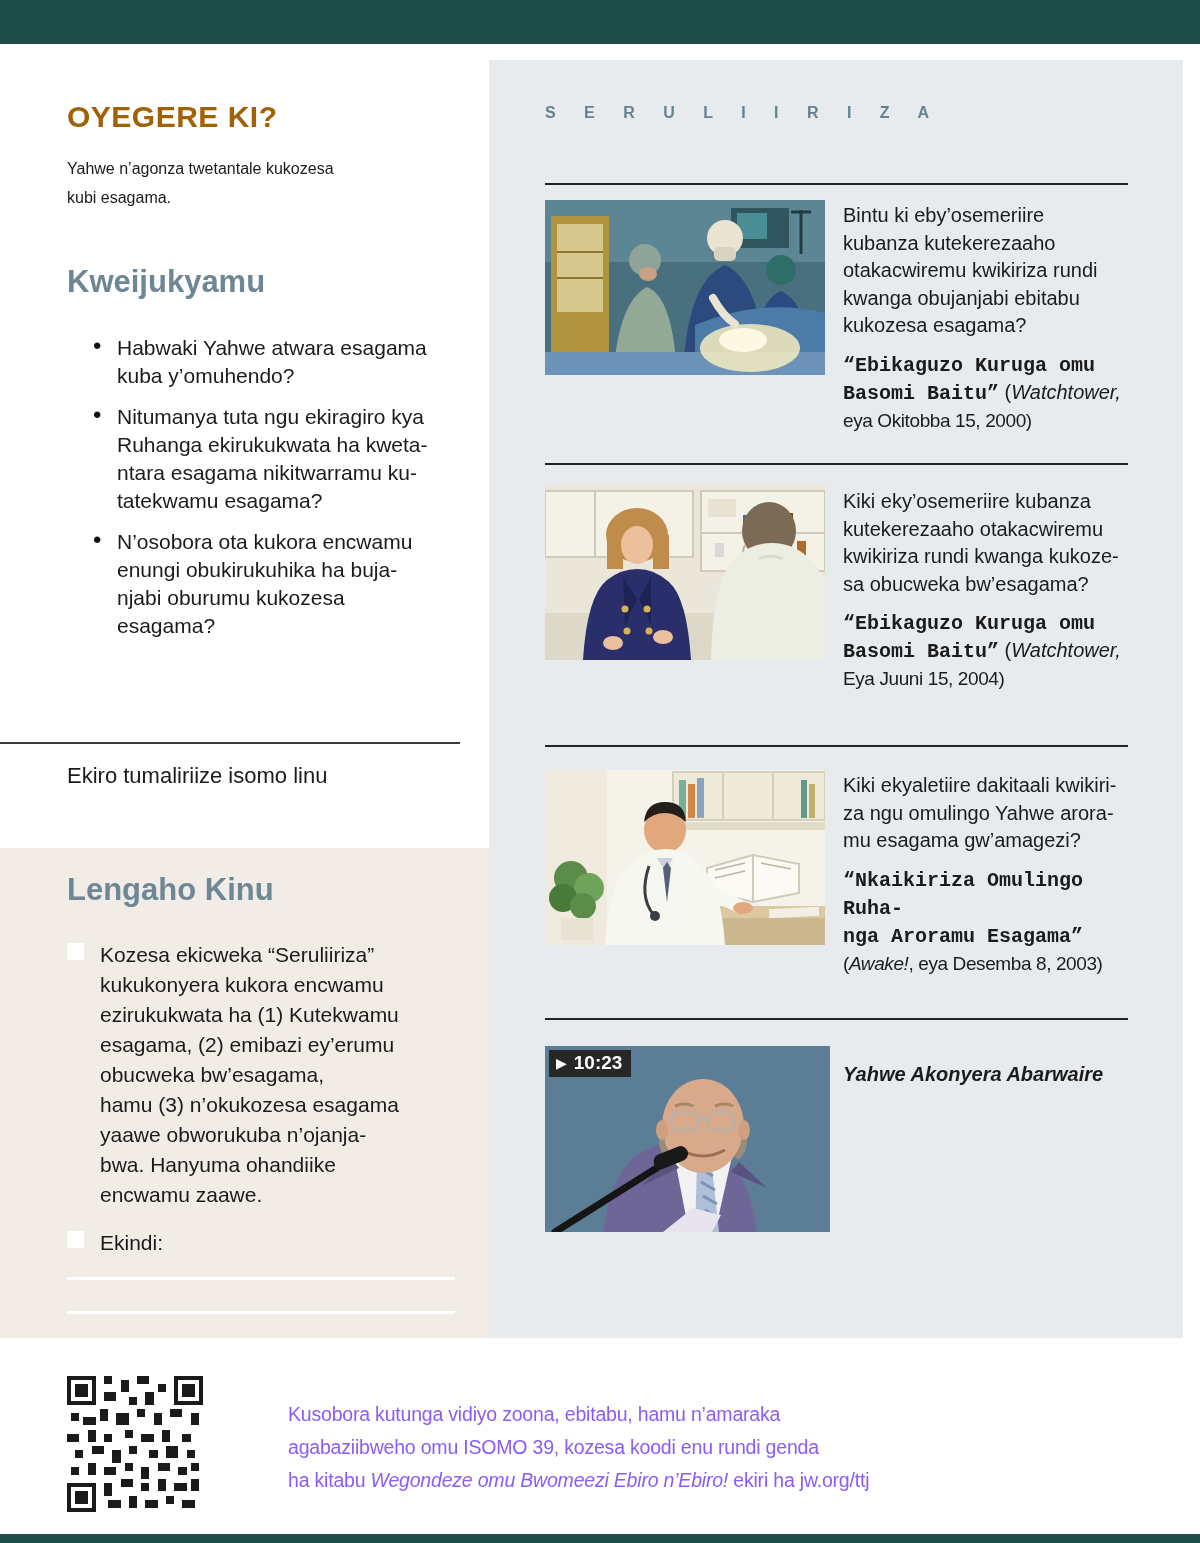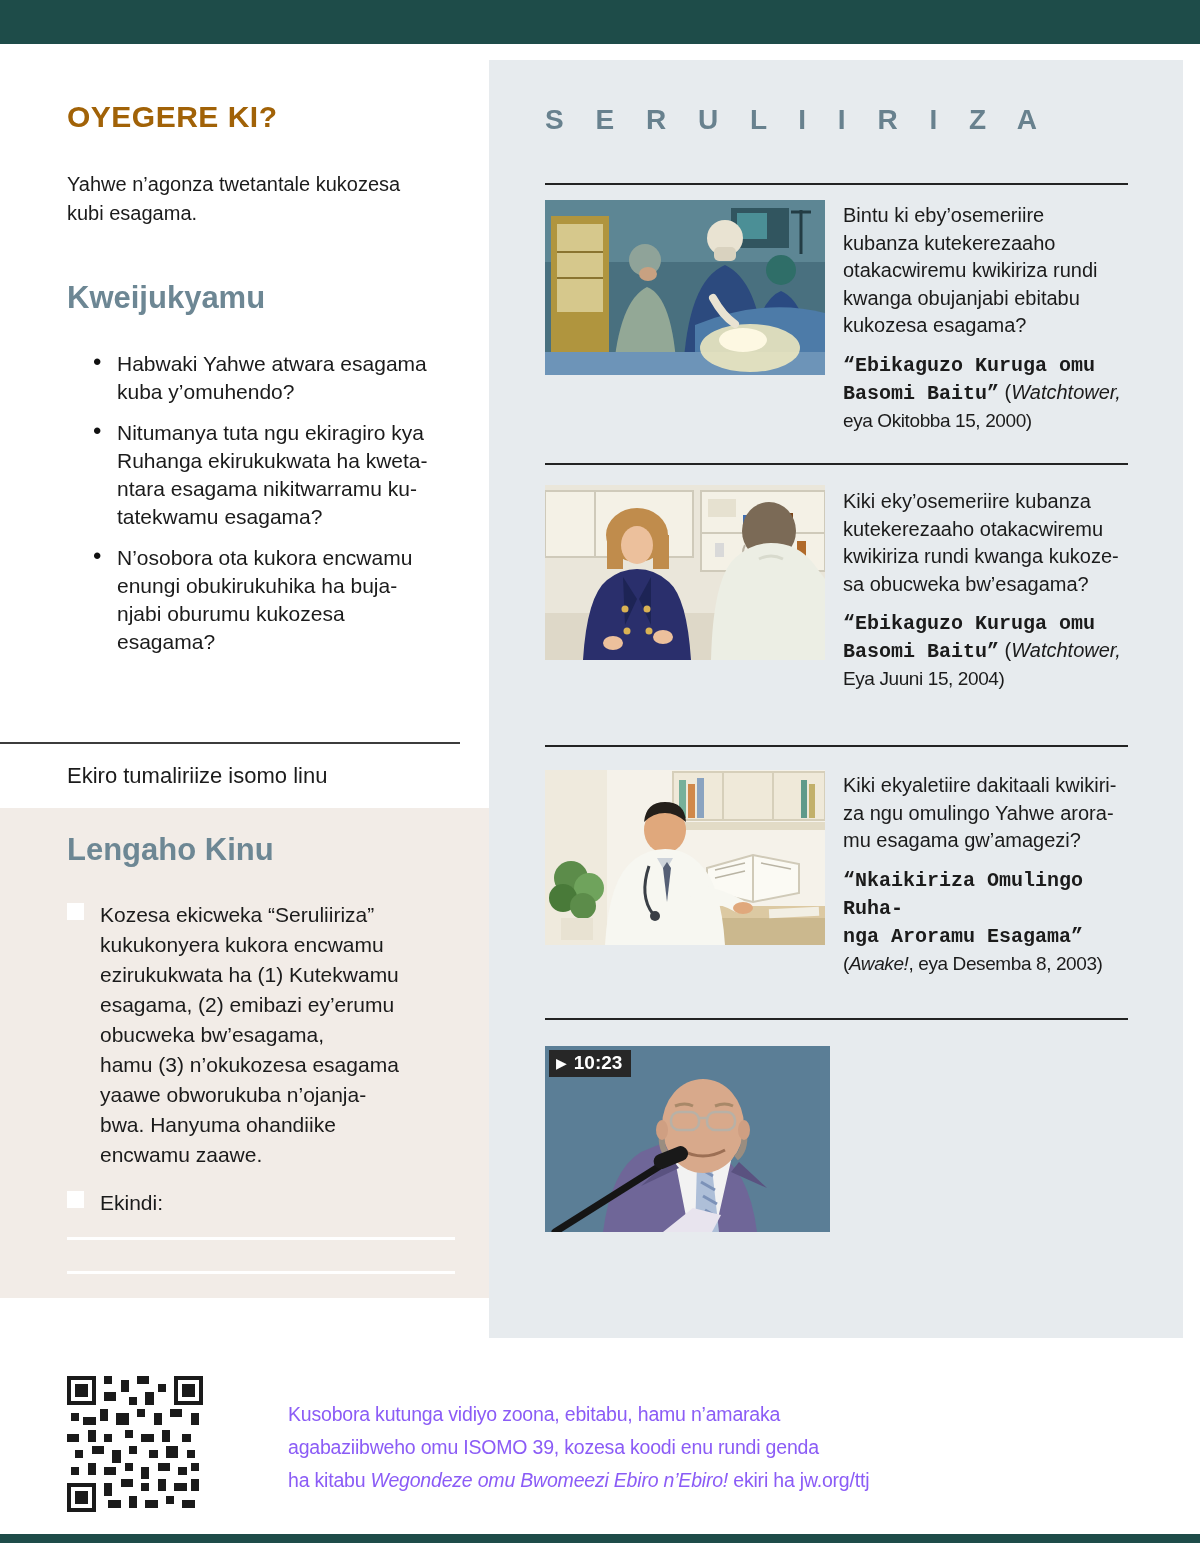--- a/index.html
+++ b/index.html
@@ -4,40 +4,40 @@
 <style>
   html,body{margin:0;padding:0;background:#fff;}
   .page{position:relative;width:1200px;height:1543px;background:#fff;overflow:hidden;
         font-family:"Liberation Sans","DejaVu Sans",sans-serif;color:#1b1b1b;}
   .topbar{position:absolute;left:0;top:0;width:1200px;height:44px;background:#1e4c49;}
   .bottombar{position:absolute;left:0;top:1534px;width:1200px;height:9px;background:#1e4c49;}
 
   
   .leftcol{position:absolute;left:67px;top:100px;width:393px;}
   .h-teal{margin:0;font-size:30px;font-weight:bold;color:#a16207;letter-spacing:.5px;}
-  .intro{margin:36px 0 0 0;font-size:20px;line-height:29px;white-space:pre-line;}
+  .intro{margin:20px 0 0 0;font-size:16px;line-height:29px;white-space:pre-line;}
   .h-gray{margin:52px 0 8px 0;font-size:31px;font-weight:bold;color:#6d8794;}
   .bullets{margin:34px 0 0 0;padding:0;list-style:none;}
   .bullets li{position:relative;padding-left:50px;margin-bottom:13px;font-size:21px;
               line-height:28px;white-space:pre-line;}
   .bullets li::before{content:"•";position:absolute;left:26px;top:-2px;font-size:24px;color:#111;}
   .divider{position:absolute;left:0;top:742px;width:460px;height:2px;background:#3c3c3c;}
   .note{position:absolute;left:67px;top:762px;width:393px;font-size:22px;line-height:28px;}
 
   
-  .box{position:absolute;left:0;top:808px;width:536px;height:490px;background:#f2ece7;}
+  .box{position:absolute;left:0;top:848px;width:536px;height:490px;background:#f2ece7;}
   .box-title{position:absolute;left:67px;top:24px;margin:0;font-size:31px;font-weight:bold;color:#6d8794;}
   .box-item{position:absolute;left:67px;width:370px;}
   .box-item .checkbox{position:absolute;left:0;top:3px;width:17px;height:17px;background:#fff;}
   .box-item .item-text{margin:0 0 0 33px;font-size:21px;line-height:30px;white-space:pre-line;}
   .write-line{position:absolute;left:67px;width:388px;height:3px;background:#fff;}
 
   
   .panel{position:absolute;left:489px;top:60px;width:694px;height:1278px;background:#e7ebee;}
-  .panel-title{position:absolute;left:56px;top:44px;margin:0;font-size:28px;font-weight:bold;
+  .panel-title{position:absolute;left:56px;top:44px;margin:0;font-size:16px;font-weight:bold;
                color:#68818e;letter-spacing:12px;}
   .rule{position:absolute;left:56px;width:583px;height:2px;background:#232323;}
   .thumb{position:absolute;left:56px;width:280px;height:175px;overflow:hidden;background:#9ab;}
   .thumb svg{display:block;width:100%;height:100%;}
   .entry-text{position:absolute;left:354px;width:296px;}
   .q{margin:0;font-size:20px;line-height:27.5px;white-space:pre-line;}
   .cite{margin:11px 0 0 0;font-size:20px;line-height:27px;white-space:pre-line;}
   .s-n{font-weight:normal;}
   .s-b{font-weight:bold;font-family:Liberation Mono, monospace;}
   .s-i{font-style:italic;}
@@ -263,20 +263,21 @@
         <path d="M10 186 L118 118" stroke="#151515" stroke-width="7" stroke-linecap="round"></path>
         <rect x="108" y="104" width="36" height="15" rx="7.5" fill="#191919" transform="rotate(-22 126 112)"></rect>
         <path d="M118 186 l30-24 28 7 -9 17 z" fill="#e8e4ee"></path>
       </svg>
       <div class="video-badge">
         <span class="play">▶</span>
         <span>10:23</span>
       </div>
     </div>
     <div class="entry-text" style="top:990px;">
+      <p class="cite"><span class="s-bi">Yahwe Akonyera Abarwaire</span></p>
     </div>
   </div>
 
   <div class="qr">
     <svg viewBox="0 0 33 33" shape-rendering="crispEdges">
       <rect width="33" height="33" fill="#fff"></rect>
       <g fill="#1a1a1a">
         <rect x="0" y="0" width="7" height="7"></rect>
           <rect x="26" y="0" width="7" height="7"></rect>
           <rect x="0" y="26" width="7" height="7"></rect>

